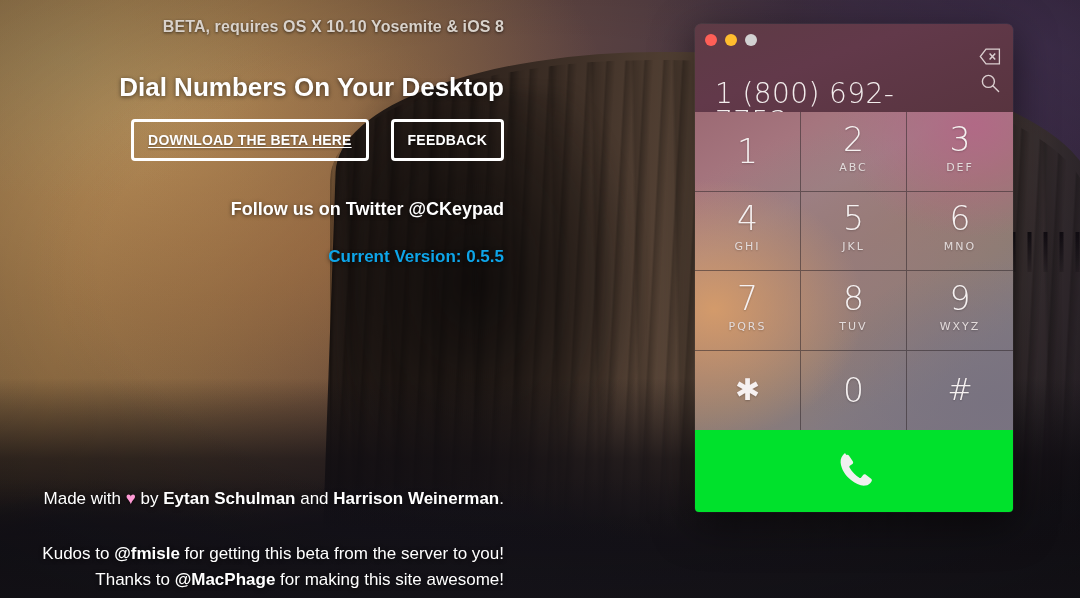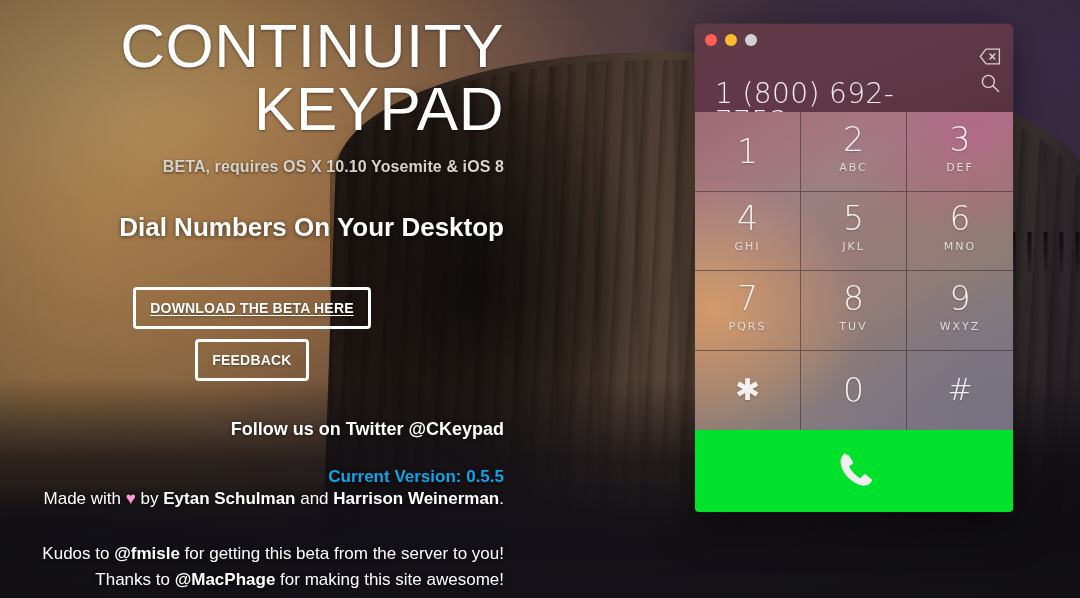--- a/index.html
+++ b/index.html
@@ -128,22 +128,22 @@
     color:#d9d2cb;
     text-shadow:0 1px 3px rgba(0,0,0,.6);
   }
   .tagline {
     margin-top:36px; padding-right:16px;
     font-size:26px; font-weight:700; letter-spacing:0;
     color:#fff;
     text-shadow:0 1px 4px rgba(0,0,0,.55);
   }
   .btn-row {
-    margin-top:44px; padding-right:16px;
-    display:flex; justify-content:flex-end; align-items:center; gap:10px;flex-direction:column;
+    margin-top:16px; padding-right:16px;
+    display:flex; justify-content:flex-end; align-items:center; gap:22px;
   }
   .btn {
     border:3px solid #fff;
     border-radius:4px;
     color:#fff;
     font-size:14px; font-weight:700; letter-spacing:.2px;
     padding:11px 14px 11px 14px;
     background:transparent;
     text-shadow:0 1px 2px rgba(0,0,0,.4);
     cursor:pointer;
@@ -280,24 +280,20 @@
   <div class="wp wp-dusk"></div>
   <div class="wp-dome"></div>
   <div class="wp-streaks"></div>
   <div class="wp-domeshadow"></div>
   <div class="wp-trees"></div>
   <div class="wp-ridge"></div>
   <div class="wp-ridge2"></div>
   <div class="wp wp-vignette"></div>
 
   <div class="copy">
-    <div class="title">
-      <div>CONTINUITY</div>
-      <div>KEYPAD</div>
-    </div>
 
     <div class="subtitle">BETA, requires OS X 10.10 Yosemite &amp; iOS 8</div>
 
     <div class="tagline">Dial Numbers On Your Desktop</div>
 
     <div class="btn-row">
       <button class="btn"><u>DOWNLOAD THE BETA HERE</u></button>
       <button class="btn"><span>FEEDBACK</span></button>
     </div>
 

